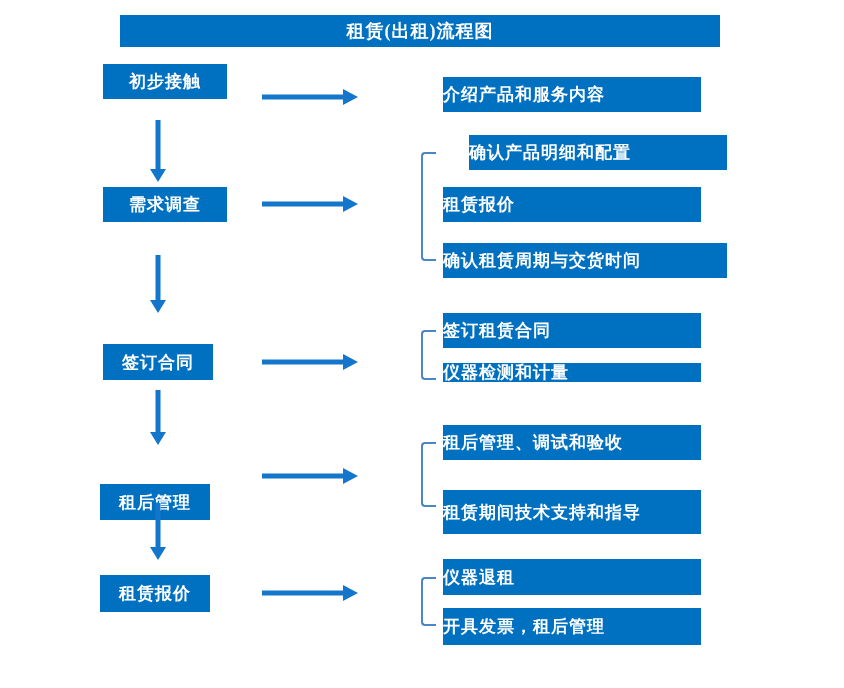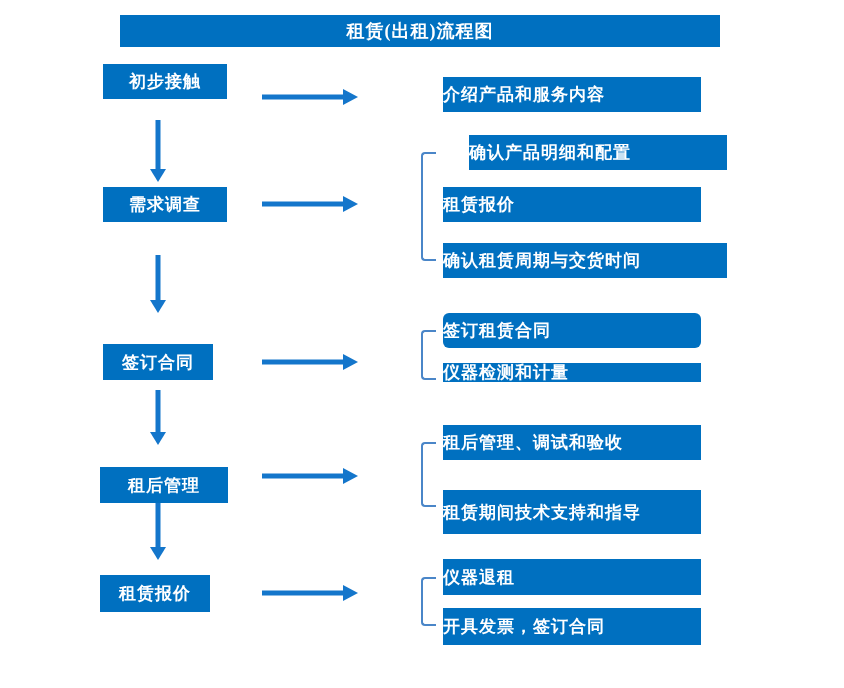--- a/index.html
+++ b/index.html
@@ -53,21 +53,21 @@
 
 <div class="canvas">
 
   <div class="title-bar">
     <span>租赁(出租)流程图</span>
   </div>
 
   <div class="box left-step" style="left:103px;top:64px;width:124px;height:35px;">初步接触</div>
   <div class="box left-step" style="left:103px;top:187px;width:124px;height:35px;">需求调查</div>
   <div class="box left-step" style="left:103px;top:344px;width:110px;height:36px;">签订合同</div>
-  <div class="box left-step" style="left:100px;top:467px;width:128px;height:36px;">租后管理</div>
+  <div class="box left-step" style="left:100px;top:484px;width:110px;height:36px;">租后管理</div>
   <div class="box left-step" style="left:100px;top:575px;width:110px;height:37px;">租赁报价</div>
 
   <svg class="v-arrow" style="left:150px;top:120px;" width="16" height="62" viewBox="0 0 16 62">
     <rect x="5.5" y="0" width="5" height="50"></rect>
       <polygon points="0,49 8,62 16,49"></polygon>
   </svg>
   <svg class="v-arrow" style="left:150px;top:255px;" width="16" height="58" viewBox="0 0 16 58">
     <rect x="5.5" y="0" width="5" height="46"></rect>
       <polygon points="0,45 8,58 16,45"></polygon>
   </svg>
@@ -105,22 +105,22 @@
   <div class="bracket" style="left:421px;top:330px;height:50px;"></div>
   <div class="bracket" style="left:421px;top:442px;height:65px;"></div>
   <div class="bracket" style="left:421px;top:577px;height:49px;"></div>
 
   <div class="box right-out" style="left:443px;top:77px;width:258px;height:35px;">介绍产品和服务内容</div>
 
   <div class="box right-out" style="left:469px;top:135px;width:258px;height:35px;">确认产品明细和配置</div>
   <div class="box right-out" style="left:443px;top:187px;width:258px;height:35px;">租赁报价</div>
   <div class="box right-out" style="left:443px;top:243px;width:284px;height:35px;">确认租赁周期与交货时间</div>
 
-  <div class="box right-out" style="left:443px;top:313px;width:258px;height:35px;border-radius:6px;">签订租赁合同</div>
+  <div class="box right-out" style="left:443px;top:313px;width:258px;height:35px;">签订租赁合同</div>
   <div class="box right-out" style="left:443px;top:363px;width:258px;height:19px;">仪器检测和计量</div>
 
   <div class="box right-out" style="left:443px;top:425px;width:258px;height:35px;">租后管理、调试和验收</div>
   <div class="box right-out" style="left:443px;top:490px;width:258px;height:44px;">租赁期间技术支持和指导</div>
 
   <div class="box right-out" style="left:443px;top:559px;width:258px;height:36px;">仪器退租</div>
-  <div class="box right-out" style="left:443px;top:608px;width:258px;height:37px;">开具发票，签订合同</div>
+  <div class="box right-out" style="left:443px;top:608px;width:258px;height:37px;">开具发票，租后管理</div>
 
 </div>
 
 </body></html>

